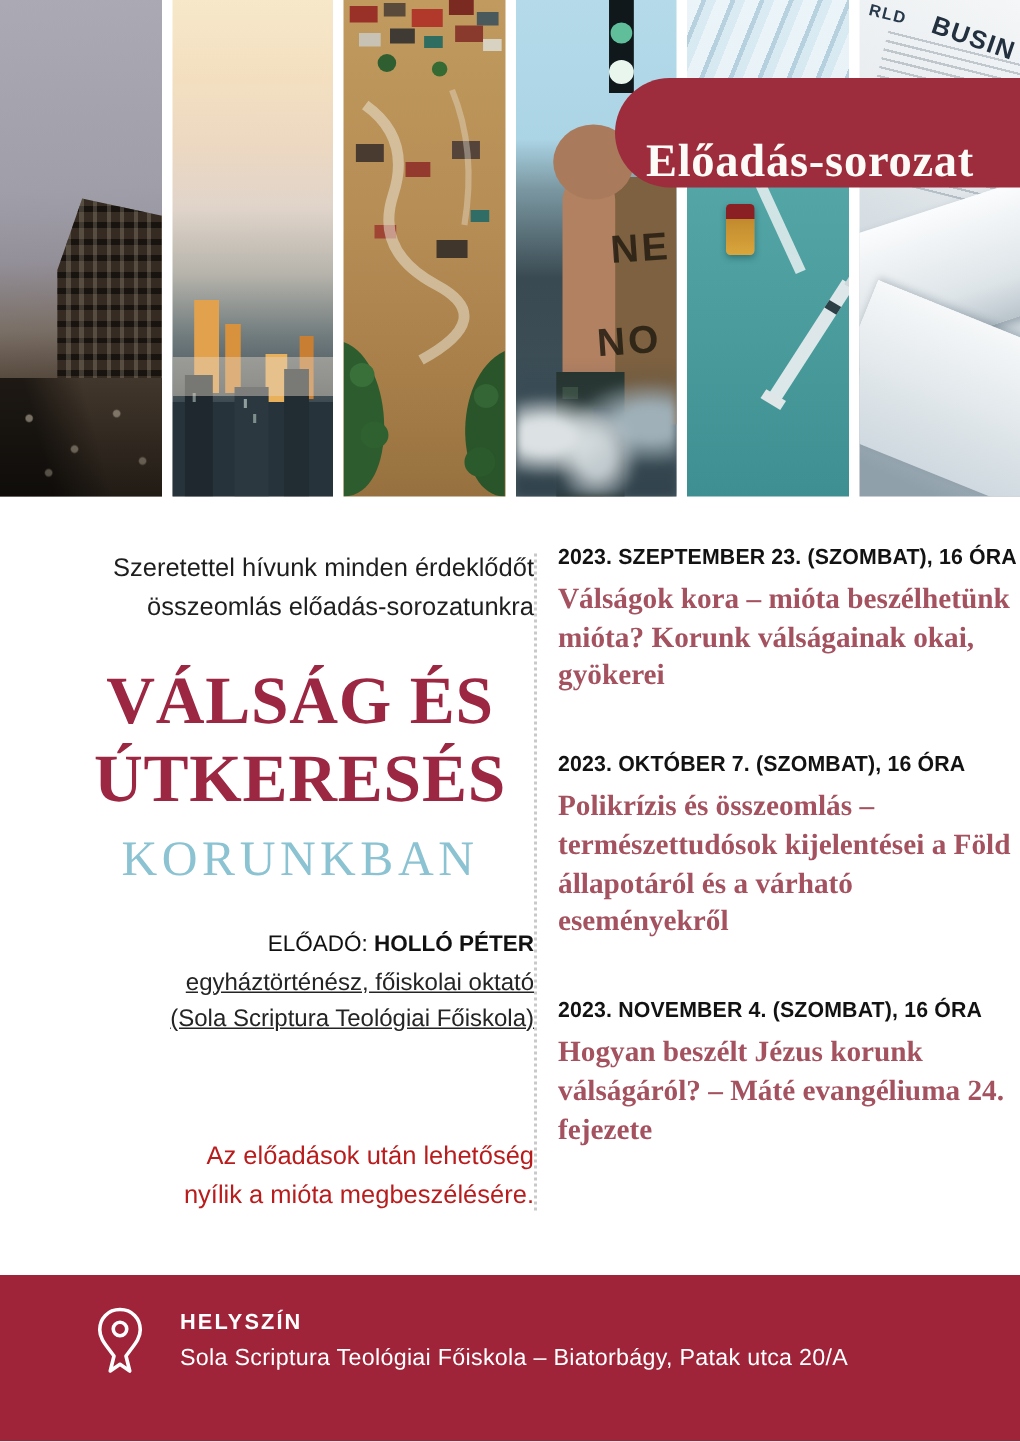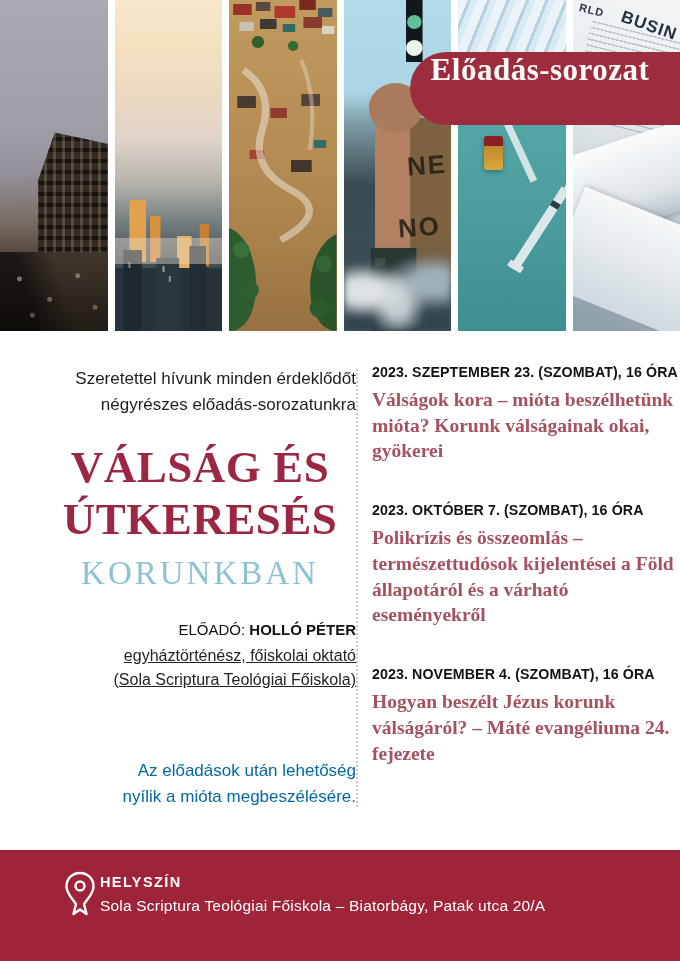--- a/index.html
+++ b/index.html
@@ -51,49 +51,49 @@
     background:linear-gradient(180deg,#f6f8f9,#cfd9df);box-shadow:0 -2px 5px rgba(60,80,95,.25);}
   .s6 .newsprint{position:absolute;top:9%;left:6%;width:95%;height:30%;transform:rotate(14deg);opacity:.5;
     background:repeating-linear-gradient(0deg,rgba(70,90,105,.55) 0 1.5px,transparent 1.5px 6px);}
   .s6 .head1{position:absolute;top:4px;left:6px;transform:rotate(14deg);font-weight:bold;
     font-size:11px;color:#26384a;letter-spacing:1px;}
   .s6 .head2{position:absolute;top:16px;right:2px;transform:rotate(19deg);font-weight:bold;
     font-size:17px;color:#22303f;letter-spacing:1px;font-family:"Liberation Sans",sans-serif;}
 
   
   .badge{position:absolute;top:52px;left:410px;width:270px;height:73px;background:#9d2c3c;z-index:5;
-    border-radius:37px 0 0 37px;display:flex;align-items:flex-start;justify-content:center;}
+    border-radius:37px 0 0 37px;display:flex;align-items:flex-end;justify-content:center;}
   .badge span{font-family:"Liberation Serif",serif;font-weight:bold;color:#fdfbf7;
     font-size:31px;letter-spacing:.5px;padding-right:10px;}
 
   
   .content{position:absolute;top:331px;left:0;right:0;display:flex;padding:32px 20px 0 44px;}
   .col-left{width:312px;flex:0 0 auto;}
   .intro{margin:3px 0 0;font-size:17px;line-height:1.55;text-align:right;color:#1e1e1e;}
   .title{margin:22px 0 0;text-align:center;}
   .title .t1,.title .t2{display:block;font-family:"Liberation Serif",serif;font-weight:bold;
     font-size:45px;line-height:1.17;color:#9c2742;letter-spacing:.5px;}
   .title .t3{display:block;font-family:"Liberation Serif",serif;font-weight:normal;
     font-size:33px;line-height:1.2;color:#8cc3d2;letter-spacing:3px;margin-top:8px;}
   .speaker{margin:27px 0 0;text-align:right;font-size:15px;color:#111;}
   .speaker strong{font-weight:bold;}
   .speaker-sub{margin:6px 0 0;text-align:right;font-size:16px;line-height:1.5;color:#242424;text-decoration:underline;}
-  .note{margin:66px 0 0;font-size:17px;line-height:1.55;text-align:right;color:#0369a1;}
+  .note{margin:66px 0 0;font-size:17px;line-height:1.55;text-align:right;color:#b91c1c;}
 
   .divider{border-left:2px dotted #c9c9c9;margin:6px 0 0 0;height:438px;}
 
   .col-right{flex:1 1 auto;padding-left:14px;padding-top:1px;display:flex;flex-direction:column;gap:38px;}
   .event-date{font-size:14.5px;font-weight:bold;color:#121212;letter-spacing:.1px;white-space:nowrap;
     transform:scaleX(.98);transform-origin:left;}
   .event-title{margin-top:7px;font-family:"Liberation Serif",serif;font-weight:bold;
     font-size:19.5px;line-height:1.32;color:#a4525f;}
 
   
   .footer{position:absolute;left:0;right:0;bottom:0;height:111px;background:#a02439;color:#ffffff;
-    display:flex;align-items:flex-start;padding:17px 0 0 62px;gap:2px;box-sizing:border-box;}
+    display:flex;align-items:flex-start;padding:17px 0 0 62px;gap:22px;box-sizing:border-box;}
   .footer .pin{flex:0 0 auto;margin-top:2px;}
   .f-head{font-size:14.5px;font-weight:bold;letter-spacing:1.4px;margin-top:7px;}
   .f-addr{font-size:15.5px;margin-top:7px;letter-spacing:.2px;}
 </style>
 </head>
 <body>
 
 <div class="poster">
 
   <div class="strips">
@@ -197,21 +197,21 @@
 
   <div class="badge">
     <span>Előadás-sorozat</span>
   </div>
 
   <div class="content">
 
     <div class="col-left">
       <p class="intro">
         <span>Szeretettel hívunk minden érdeklődőt</span><br>
-        <span>négyrészes előadás-sorozatunkra</span>
+        <span>összeomlás előadás-sorozatunkra</span>
       </p>
       <h1 class="title">
         <span class="t1">VÁLSÁG ÉS</span>
         <span class="t2">ÚTKERESÉS</span>
         <span class="t3">KORUNKBAN</span>
       </h1>
       <p class="speaker">
         <span>ELŐADÓ:</span>
         <strong>HOLLÓ PÉTER</strong>
       </p>

